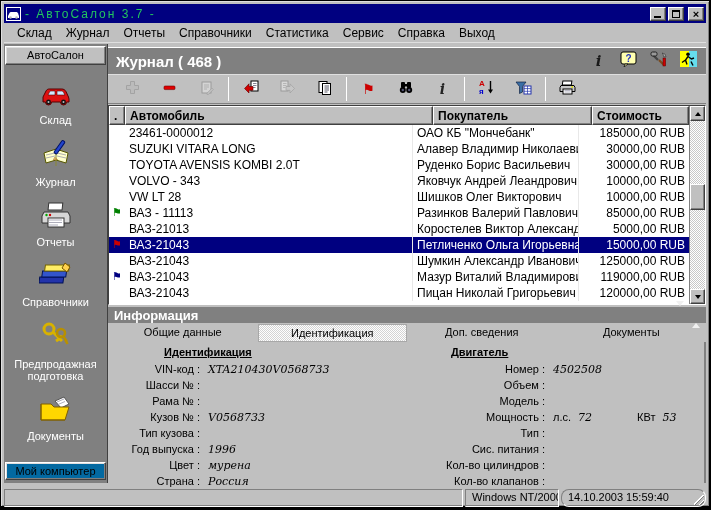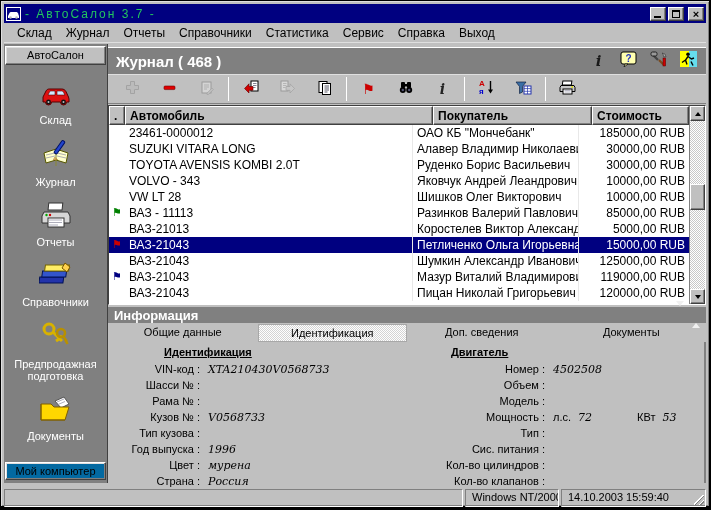--- a/index.html
+++ b/index.html
@@ -117,21 +117,21 @@
   .fvalue { padding-left:8px; white-space:nowrap; }
   .script { font-family:"DejaVu Serif", serif; font-style:italic; }
   .plain { font-family:"Liberation Sans", sans-serif; font-style:normal; }
 
   
   .statusbar { position:absolute; top:486px; left:3px; right:3px; height:20px; display:flex; gap:2px; align-items:stretch; padding-top:2px; }
   .spanel { border:1px solid; border-color:#808080 #fff #fff #808080; font-size:11px; padding:1px 6px 0 6px;
             white-space:nowrap; overflow:hidden; }
   .sp-main { flex:1; }
   .sp-os { width:94px; }
-  .sp-time { width:145px; position:relative; }
+  .sp-time { width:145px; position:relative;border-radius:8px; }
   .grip { position:absolute; right:0; bottom:0; width:12px; height:12px;
           background:linear-gradient(135deg, transparent 0 50%, transparent 50%);
   }
   .grip::before { content:""; position:absolute; right:1px; bottom:1px; width:10px; height:10px;
           background:
             linear-gradient(-45deg, transparent 2px, #808080 2px, #808080 3px, #fff 3px, #fff 4px, transparent 4px,
              transparent 6px, #808080 6px, #808080 7px, #fff 7px, #fff 8px, transparent 8px); }
 </style>
 </head>
 <body>

